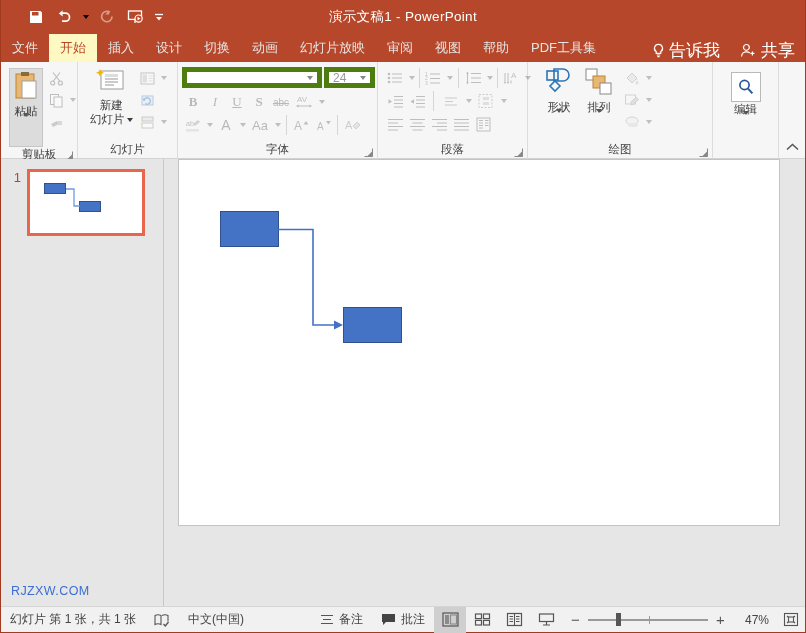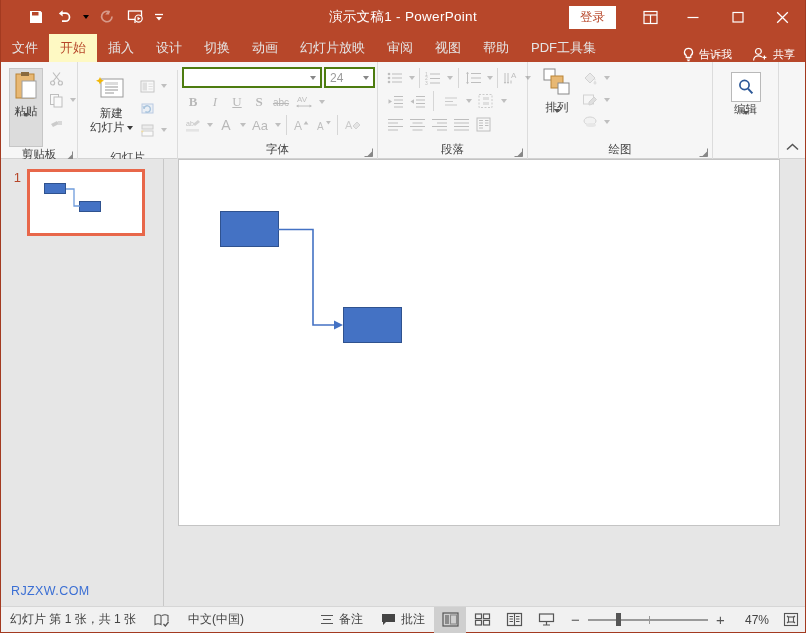--- a/index.html
+++ b/index.html
@@ -70,21 +70,21 @@
     display: flex; align-items: flex-end;
     flex: 0 0 28px; position: relative;
   }
   .tab {
     height: 28px; padding: 0 11px;
     color: #e5e5e5; font-size: 13px;
     display: flex; align-items: center;
   }
   .tab.active { background: #fef9c3; color: #b7472a; }
   .tab-right { margin-left: auto; display: flex; align-items: center; }
-  .tab-ico { display: flex; align-items: center; gap: 4px; padding: 0 10px; color: #fff; font-size: 11px; }
+  .tab-ico { display: flex; align-items: center; gap: 4px; padding: 0 10px; color: #fff; font-size: 17px; }
 
   
   .ribbon {
     flex: 0 0 97px; height: 97px;
     background: #f6f6f6;
     border-bottom: 1px solid #d2d2d2;
     display: flex; position: relative;
   }
   .rgroup {
     height: 97px; position: relative;
@@ -119,25 +119,25 @@
   .sdd { width: 11px; height: 22px; display: flex; align-items: center; justify-content: center; color: #666; }
   .sdd.dis { opacity: .38; }
   .row { display: flex; align-items: center; }
   .vsep { width: 1px; height: 20px; background: #d6d6d6; margin: 0 3px; }
 
   
   .g-clip { width: 77px; }
   .clip-main { display: flex; padding: 3px 2px 0 4px; }
   .clip-right { display: flex; flex-direction: column; padding-top: 2px; }
   
-  .g-slides { width: 100px; margin-top: 8px; }
+  .g-slides { width: 100px; }
   
   .g-font { width: 200px; }
   .fontbox {
-    height: 21px; background: #fff; border: 2px solid #4d7c0f;
+    height: 21px; background: #fff; border: 5px solid #4d7c0f;
     display: flex; align-items: center;
     font-size: 12px; color: #9a9a9a; padding-left: 4px;
   }
   .fontbox .fval { flex: 1; overflow: hidden; white-space: nowrap; }
   .fbox-name { width: 140px; }
   .fbox-size { width: 51px; margin-left: 2px; }
   .fcaret { width: 15px; display: flex; align-items: center; justify-content: center; color: #888; }
   
   .g-para { width: 150px; }
   
@@ -245,45 +245,20 @@
       <div class="qat-caret" style="width:18px">
         <svg width="12" height="12" viewBox="0 0 12 12">
             <path stroke="#fff" stroke-width="1.3" d="M2 3.5h8"></path>
             <path fill="#fff" d="M3 6h6l-3 3.5z"></path>
           </svg>
       </div>
     </div>
 
     <div class="title-text">演示文稿1  -  PowerPoint</div>
 
-    <div class="title-right">
-      <div class="signin">登录</div>
-      <div class="win-btn ribbon-opt">
-        <svg width="15" height="15" viewBox="0 0 15 15">
-            <rect x="1" y="1.5" width="13" height="12" fill="none" stroke="#fff" stroke-width="1.2"></rect>
-            <path d="M1 5h13" stroke="#fff" stroke-width="1.2"></path>
-            <path d="M7.5 5v8.5" stroke="#fff" stroke-width="1.2"></path>
-          </svg>
-      </div>
-      <div class="win-btn">
-        <svg width="14" height="14" viewBox="0 0 14 14">
-            <path d="M1.5 7.5h11" stroke="#fff" stroke-width="1.2"></path>
-          </svg>
-      </div>
-      <div class="win-btn">
-        <svg width="14" height="14" viewBox="0 0 14 14">
-            <rect x="2" y="2.5" width="10" height="9.5" fill="none" stroke="#fff" stroke-width="1.2"></rect>
-          </svg>
-      </div>
-      <div class="win-btn">
-        <svg width="15" height="15" viewBox="0 0 15 15">
-            <path d="M2.2 2.2l10.6 10.6M12.8 2.2L2.2 12.8" stroke="#fff" stroke-width="1.3"></path>
-          </svg>
-      </div>
-    </div>
   </div>
 
   <div class="tabstrip">
     <div class="tab">文件</div>
     <div class="tab active">开始</div>
     <div class="tab">插入</div>
     <div class="tab">设计</div>
     <div class="tab">切换</div>
     <div class="tab">动画</div>
     <div class="tab">幻灯片放映</div>
@@ -650,20 +625,31 @@
               <path fill="#888" d="M3 8.5h5.5V3z"></path>
             </svg>
         </span>
       </div>
     </div>
 
     <div class="rgroup g-draw">
       <div class="rbody" style="padding-left:10px">
         <div class="bigbtn">
           <span>
+            <svg width="34" height="30" viewBox="0 0 34 30">
+                <path fill="none" stroke="#2e75b6" stroke-width="1.6" d="M12 2h9a6 6 0 0 1 0 12h-9z"></path>
+                <rect x="5" y="4" width="11" height="9" fill="none" stroke="#2e75b6" stroke-width="1.6"></rect>
+                <path fill="none" stroke="#2e75b6" stroke-width="1.6" d="M13 14l5 5-5 5-5-5z"></path>
+              </svg>
+          </span>
+          <span class="lbl">形状</span>
+          <span class="dd"><i class="caret-dn"></i></span>
+        </div>
+        <div class="bigbtn">
+          <span>
             <svg width="30" height="30" viewBox="0 0 30 30">
                 <rect x="2" y="2" width="11" height="11" fill="#fff" stroke="#888"></rect>
                 <rect x="9" y="9" width="12" height="12" fill="#e8b873" stroke="#b98436"></rect>
                 <rect x="16" y="16" width="11" height="11" fill="#fff" stroke="#888"></rect>
               </svg>
           </span>
           <span class="lbl">排列</span>
           <span class="dd"><i class="caret-dn"></i></span>
         </div>
         <div style="display:flex;flex-direction:column;padding-top:2px;margin-left:3px">

